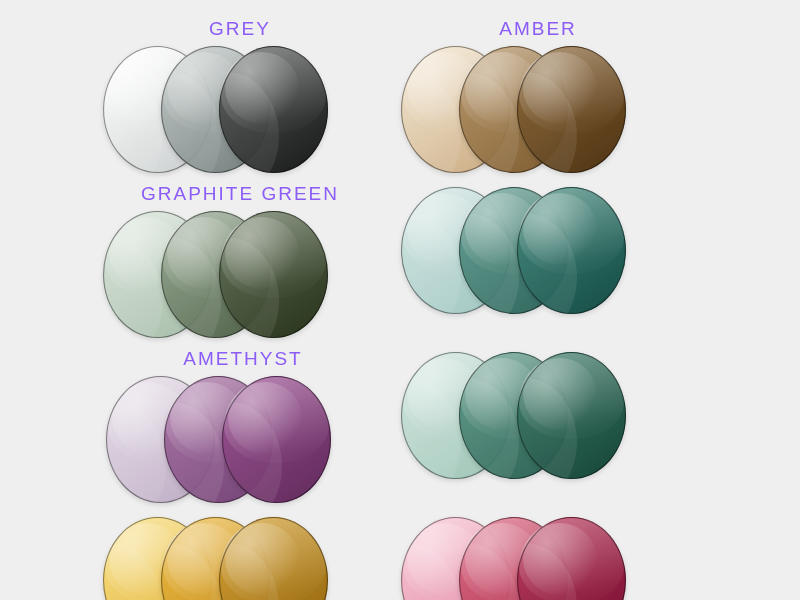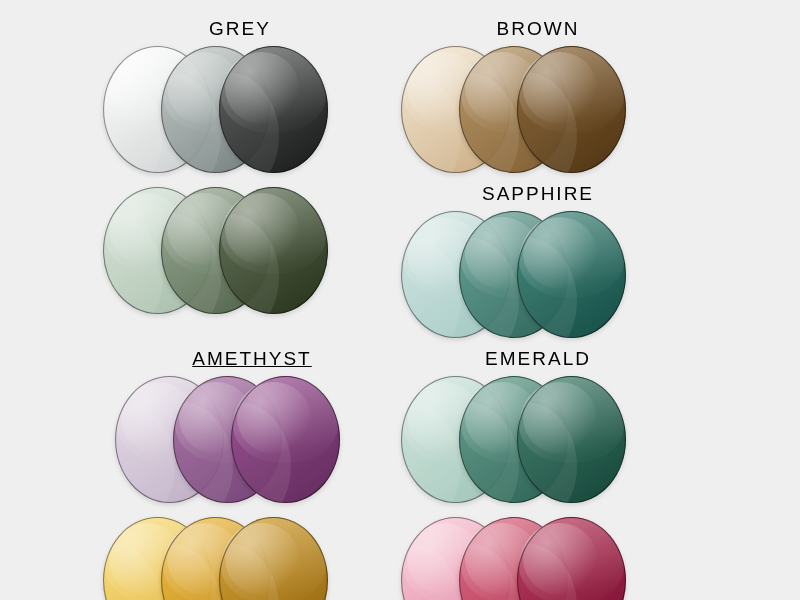--- a/index.html
+++ b/index.html
@@ -27,21 +27,21 @@
     position: absolute;
     width: 300px;
   }
 
   .group-label {
     text-align: center;
     font-family: "Liberation Sans", sans-serif;
     font-size: 19px;
     font-weight: 300;
     letter-spacing: 2.0px;
-    color: #000000;
+    color: #8b5cf6;
     line-height: 22px;
     height: 24px;
     white-space: nowrap;
     -webkit-font-smoothing: antialiased;
   }
 
   .lens-row {
     position: relative;
     width: 300px;
     height: 135px;
@@ -155,21 +155,21 @@
         <div class="lens pos-2">
           <div class="lens-body" style="background: linear-gradient(145deg, rgb(74, 76, 76) 0%, rgb(74, 76, 76) 8%, rgb(18, 19, 19) 92%, rgb(18, 19, 19) 100%); opacity: 0.95;"></div>
           <div class="lens-arc"></div>
           <div class="lens-gloss"></div>
           <div class="lens-bloom"></div>
           <div class="lens-rim"></div>
         </div>
       </div>
     </div>
     <div class="swatch-group" style="left: 388px; top: 18px;">
-      <div class="group-label">BROWN</div>
+      <div class="group-label">AMBER</div>
       <div class="lens-row">
         <div class="lens pos-0">
           <div class="lens-body" style="background: linear-gradient(145deg, rgb(240, 224, 196) 0%, rgb(240, 224, 196) 8%, rgb(201, 168, 124) 92%, rgb(201, 168, 124) 100%); opacity: 0.9;"></div>
           <div class="lens-arc"></div>
           <div class="lens-gloss"></div>
           <div class="lens-bloom"></div>
           <div class="lens-rim"></div>
         </div>
         <div class="lens pos-1">
           <div class="lens-body" style="background: linear-gradient(145deg, rgb(168, 130, 79) 0%, rgb(168, 130, 79) 8%, rgb(122, 86, 38) 92%, rgb(122, 86, 38) 100%); opacity: 0.92;"></div>
@@ -181,20 +181,21 @@
         <div class="lens pos-2">
           <div class="lens-body" style="background: linear-gradient(145deg, rgb(125, 84, 32) 0%, rgb(125, 84, 32) 8%, rgb(75, 47, 12) 92%, rgb(75, 47, 12) 100%); opacity: 0.95;"></div>
           <div class="lens-arc"></div>
           <div class="lens-gloss"></div>
           <div class="lens-bloom"></div>
           <div class="lens-rim"></div>
         </div>
       </div>
     </div>
     <div class="swatch-group" style="left: 90px; top: 183px;">
+      <div class="group-label">GRAPHITE GREEN</div>
       <div class="lens-row">
         <div class="lens pos-0">
           <div class="lens-body" style="background: linear-gradient(145deg, rgb(207, 222, 208) 0%, rgb(207, 222, 208) 8%, rgb(163, 187, 166) 92%, rgb(163, 187, 166) 100%); opacity: 0.9;"></div>
           <div class="lens-arc"></div>
           <div class="lens-gloss"></div>
           <div class="lens-bloom"></div>
           <div class="lens-rim"></div>
         </div>
         <div class="lens pos-1">
           <div class="lens-body" style="background: linear-gradient(145deg, rgb(132, 153, 127) 0%, rgb(132, 153, 127) 8%, rgb(74, 92, 66) 92%, rgb(74, 92, 66) 100%); opacity: 0.92;"></div>
@@ -206,21 +207,20 @@
         <div class="lens pos-2">
           <div class="lens-body" style="background: linear-gradient(145deg, rgb(78, 96, 67) 0%, rgb(78, 96, 67) 8%, rgb(34, 45, 20) 92%, rgb(34, 45, 20) 100%); opacity: 0.95;"></div>
           <div class="lens-arc"></div>
           <div class="lens-gloss"></div>
           <div class="lens-bloom"></div>
           <div class="lens-rim"></div>
         </div>
       </div>
     </div>
     <div class="swatch-group" style="left: 388px; top: 183px;">
-      <div class="group-label">SAPPHIRE</div>
       <div class="lens-row">
         <div class="lens pos-0">
           <div class="lens-body" style="background: linear-gradient(145deg, rgb(199, 224, 220) 0%, rgb(199, 224, 220) 8%, rgb(156, 197, 191) 92%, rgb(156, 197, 191) 100%); opacity: 0.9;"></div>
           <div class="lens-arc"></div>
           <div class="lens-gloss"></div>
           <div class="lens-bloom"></div>
           <div class="lens-rim"></div>
         </div>
         <div class="lens pos-1">
           <div class="lens-body" style="background: linear-gradient(145deg, rgb(75, 141, 128) 0%, rgb(75, 141, 128) 8%, rgb(37, 96, 85) 92%, rgb(37, 96, 85) 100%); opacity: 0.92;"></div>
@@ -231,21 +231,21 @@
         </div>
         <div class="lens pos-2">
           <div class="lens-body" style="background: linear-gradient(145deg, rgb(47, 123, 109) 0%, rgb(47, 123, 109) 8%, rgb(13, 72, 64) 92%, rgb(13, 72, 64) 100%); opacity: 0.95;"></div>
           <div class="lens-arc"></div>
           <div class="lens-gloss"></div>
           <div class="lens-bloom"></div>
           <div class="lens-rim"></div>
         </div>
       </div>
     </div>
-    <div class="swatch-group" style="left: 102px; top: 348px; text-decoration: underline;">
+    <div class="swatch-group" style="left: 93px; top: 348px;">
       <div class="group-label">AMETHYST</div>
       <div class="lens-row">
         <div class="lens pos-0">
           <div class="lens-body" style="background: linear-gradient(145deg, rgb(224, 212, 226) 0%, rgb(224, 212, 226) 8%, rgb(187, 169, 194) 92%, rgb(187, 169, 194) 100%); opacity: 0.9;"></div>
           <div class="lens-arc"></div>
           <div class="lens-gloss"></div>
           <div class="lens-bloom"></div>
           <div class="lens-rim"></div>
         </div>
         <div class="lens pos-1">
@@ -258,21 +258,20 @@
         <div class="lens pos-2">
           <div class="lens-body" style="background: linear-gradient(145deg, rgb(142, 60, 133) 0%, rgb(142, 60, 133) 8%, rgb(94, 36, 88) 92%, rgb(94, 36, 88) 100%); opacity: 0.95;"></div>
           <div class="lens-arc"></div>
           <div class="lens-gloss"></div>
           <div class="lens-bloom"></div>
           <div class="lens-rim"></div>
         </div>
       </div>
     </div>
     <div class="swatch-group" style="left: 388px; top: 348px;">
-      <div class="group-label">EMERALD</div>
       <div class="lens-row">
         <div class="lens pos-0">
           <div class="lens-body" style="background: linear-gradient(145deg, rgb(198, 224, 214) 0%, rgb(198, 224, 214) 8%, rgb(154, 195, 180) 92%, rgb(154, 195, 180) 100%); opacity: 0.9;"></div>
           <div class="lens-arc"></div>
           <div class="lens-gloss"></div>
           <div class="lens-bloom"></div>
           <div class="lens-rim"></div>
         </div>
         <div class="lens pos-1">
           <div class="lens-body" style="background: linear-gradient(145deg, rgb(72, 138, 119) 0%, rgb(72, 138, 119) 8%, rgb(33, 92, 76) 92%, rgb(33, 92, 76) 100%); opacity: 0.92;"></div>

